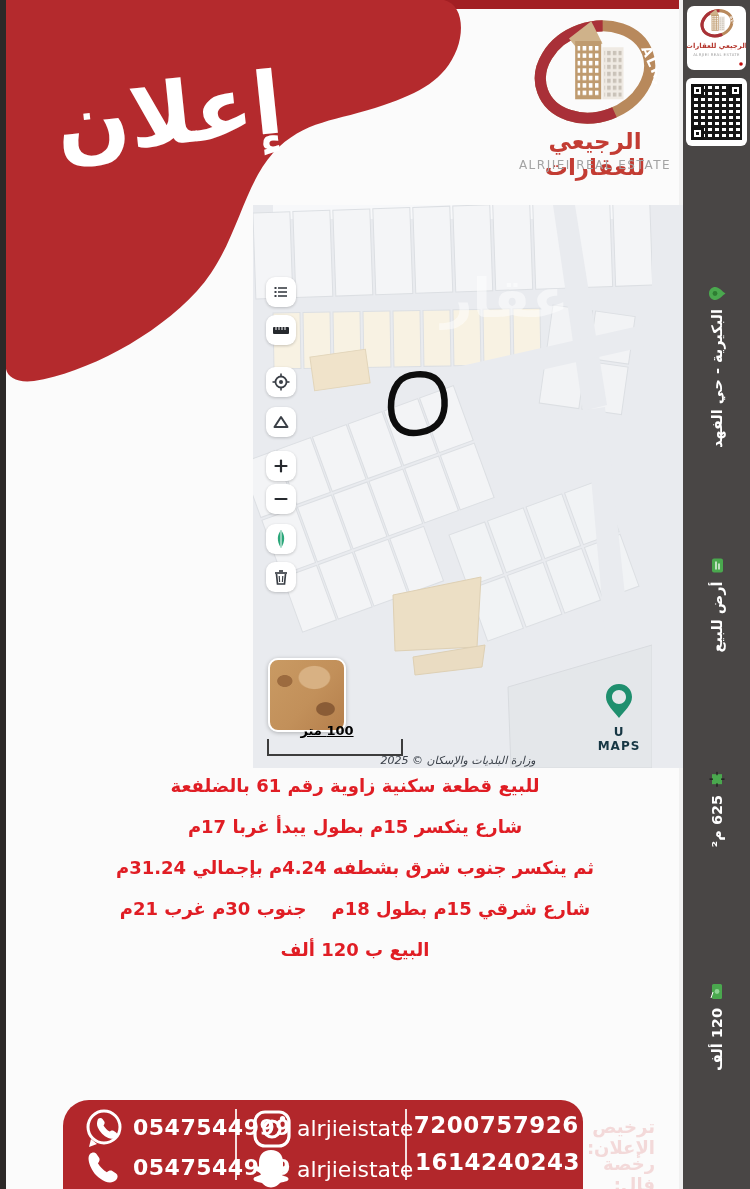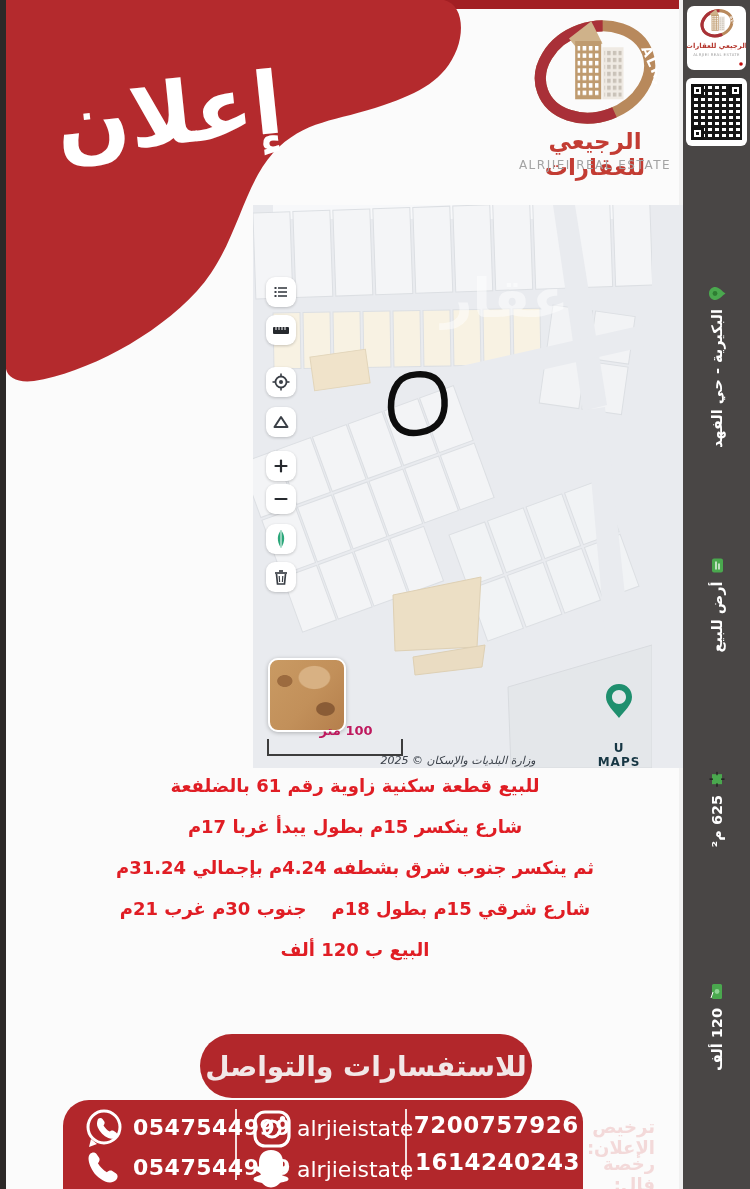--- a/index.html
+++ b/index.html
@@ -28,25 +28,25 @@
            box-shadow:0 1px 3px rgba(0,0,0,.2);display:flex;align-items:center;justify-content:center;}
   .sat-thumb{position:absolute;left:15px;top:453px;width:74px;height:70px;border:2px solid #fff;border-radius:10px;
     box-shadow:0 1px 4px rgba(0,0,0,.25);
     background:
       radial-gradient(18px 14px at 20% 30%,#9c6b3f 0 40%,transparent 45%),
       radial-gradient(22px 16px at 75% 70%,#8a5c36 0 40%,transparent 45%),
       radial-gradient(30px 22px at 60% 25%,#d8b183 0 50%,transparent 55%),
       linear-gradient(130deg,#c99a63,#c2905a 55%,#b57f4c);}
   .scalebar{position:absolute;left:14px;top:534px;width:132px;height:15px;
             border-left:2px solid #3d3d3d;border-right:2px solid #3d3d3d;border-bottom:2px solid #3d3d3d;}
-  .scale-label{position:absolute;left:43px;top:518px;width:100px;text-align:center;font-size:13px;font-weight:bold;
-               color:#be185d;direction:rtl;}
+  .scale-label{position:absolute;left:24px;top:518px;width:100px;text-align:center;font-size:13px;font-weight:bold;
+               color:#000000;direction:rtl;text-decoration:underline;}
   .map-attrib{position:absolute;left:95px;top:549px;width:220px;font-size:11px;color:#3a4049;direction:rtl;text-align:center;font-style:italic;}
   .umaps{position:absolute;left:340px;top:478px;width:52px;text-align:center;}
-  .umaps-label{font-size:12px;font-weight:bold;color:#173744;letter-spacing:1px;margin-top:18px;}
+  .umaps-label{font-size:12px;font-weight:bold;color:#173744;letter-spacing:1px;margin-top:2px;}
 
   
   .details{left:40px;top:770px;width:630px;display:flex;flex-direction:column;gap:9px;direction:rtl;
            text-align:center;color:#e01d24;font-weight:bold;}
   .detail-line{font-size:18px;line-height:32px;white-space:pre-wrap;}
 
   
   .pill{left:200px;top:1034px;width:332px;height:64px;background:#b2272b;border-radius:32px;
         display:flex;align-items:center;justify-content:center;color:#f2e7e7;font-size:28px;font-weight:bold;direction:rtl;}
 
@@ -280,21 +280,20 @@
   </div>
 
   <div class="abs details">
     <div class="detail-line">للبيع قطعة سكنية زاوية رقم 61 بالضلفعة</div>
     <div class="detail-line">شارع ينكسر 15م بطول يبدأ غربا 17م</div>
     <div class="detail-line">ثم ينكسر جنوب شرق بشطفه 4.24م بإجمالي 31.24م</div>
     <div class="detail-line">شارع شرقي 15م بطول 18م    جنوب 30م غرب 21م</div>
     <div class="detail-line">البيع ب 120 ألف</div>
   </div>
 
-  <div class="abs pill">للاستفسارات والتواصل</div>
 
   <div class="abs footer">
     <div style="position:absolute;left:18px;top:6px;">
       <svg width="46" height="46" viewBox="0 0 46 46">
         <circle cx="23" cy="21" r="16" fill="none" stroke="#ffffff" stroke-width="3"></circle>
         <path d="M10 33 L8 41 L16 38 Z" fill="#ffffff"></path>
         <path d="M17 13 c1.5-1.5 3.5-1.5 4.5 0 l1.8 2.6 c.8 1.2 .2 2.8-.8 3.8 1.6 2.6 3.6 4.6 6.2 6.2 1-1 2.6-1.6 3.8-.8 l2.6 1.8 c1.5 1 1.5 3 0 4.5 -2 2-5 2.2-7.8 1 -4.6-2-8.5-5.9-10.5-10.5 -1.2-2.8-1-5.8 .2-8.6z" fill="#ffffff"></path>
       </svg>
     </div>
     <div class="f-num" style="left:70px;top:15px;">0547544999</div>

